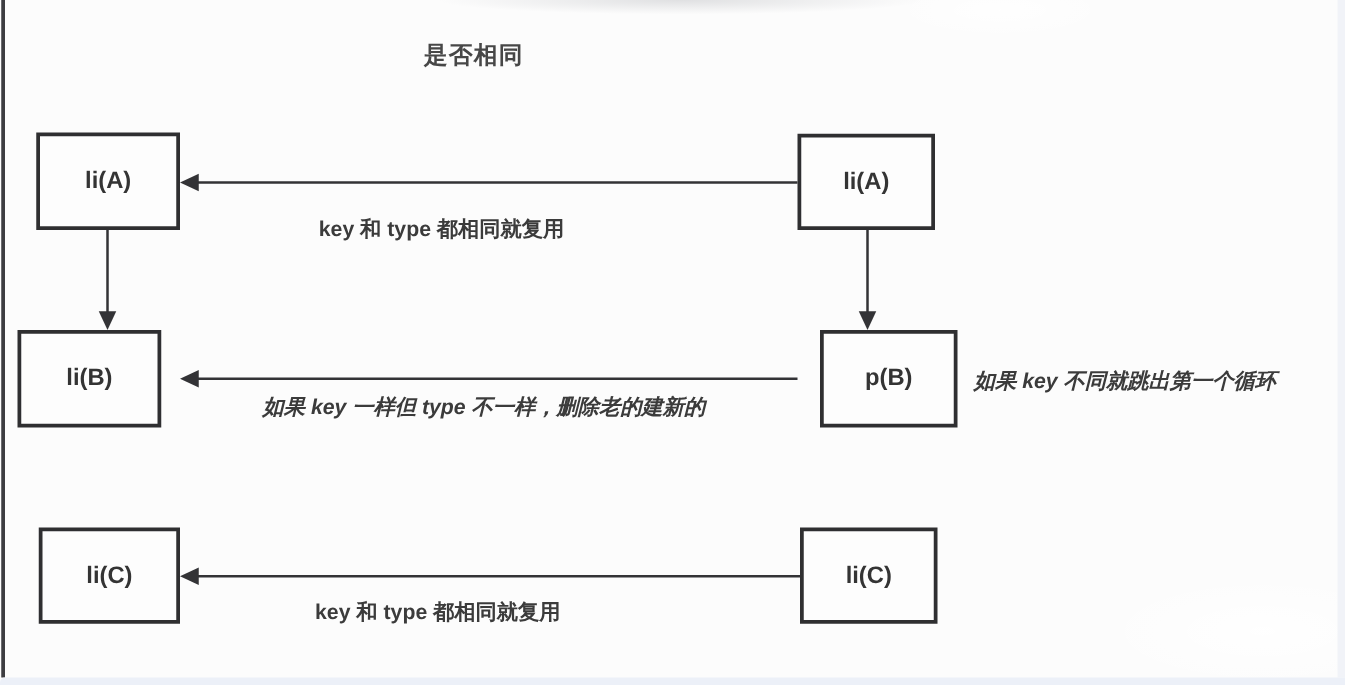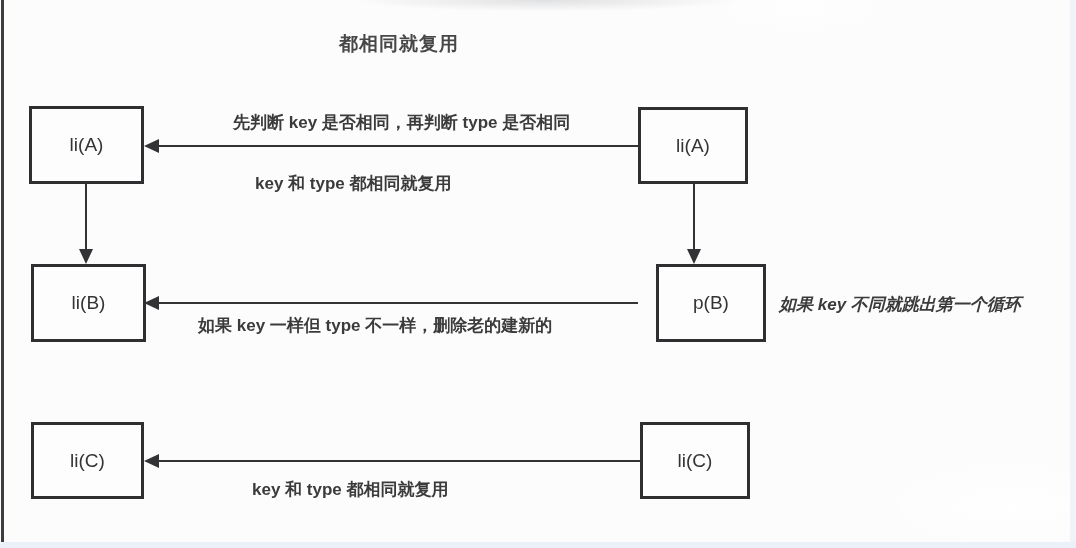--- a/index.html
+++ b/index.html
@@ -35,24 +35,24 @@
     position: absolute; left: 339px; top: 31px;
     font-size: 19px; font-weight: 600; color: #474747;
     letter-spacing: 1px;
     white-space: nowrap;
   }
   .node {
     position: absolute;
     background: #fdfdfd;
     border: 3px solid #2f2f31;
     display: flex; align-items: center; justify-content: center;
-    font-size: 19px; font-weight: 400; color: #343434;
+    font-size: 19px; font-weight: 700; color: #343434;
   }
   .node-old-a { left: 29px;  top: 106px; width: 109px; height: 72px; }
-  .node-old-b { left: 31px;  top: 264px; width: 109px; height: 72px; align-items: center; }
+  .node-old-b { left: 14px;  top: 264px; width: 109px; height: 72px; align-items: center; }
   .node-old-c { left: 31px;  top: 422px; width: 107px; height: 71px; }
   .node-new-a { left: 638px; top: 107px; width: 104px; height: 71px; }
   .node-new-b { left: 656px; top: 264px; width: 104px; height: 72px; }
   .node-new-c { left: 640px; top: 422px; width: 104px; height: 71px; }
 
   .hline { position: absolute; height: 2px; background: #333336; }
   .vline { position: absolute; width: 2px;  background: #333336; }
   .head-left {
     position: absolute; width: 0; height: 0;
     border-top: 7px solid transparent;
@@ -77,34 +77,34 @@
   .v2-head { left: 687px; top: 249px; }
 
   .note {
     position: absolute;
     font-size: 17px; font-weight: 700; color: #3b3b3b;
     line-height: 26px;
     white-space: nowrap;
   }
   .note-compare-a   { left: 233px; top: 110px; }
   .note-reuse-a     { left: 255px; top: 171px; }
-  .note-replace-b   { left: 198px; top: 313px; width: 384px; white-space: normal; }
+  .note-replace-b   { left: 210px; top: 313px; width: 384px; white-space: normal; font-style: italic; }
   .note-break-loop  { left: 779px; top: 292px; font-style: italic; }
   .note-reuse-c     { left: 252px; top: 477px; }
 </style>
 </head>
 <body>
 
 <div class="stage">
 
   <div class="left-rail"></div>
   <div class="right-edge-tint"></div>
   <div class="bottom-bar"></div>
 
-  <div class="diagram-title">都相同就复用</div>
+  <div class="diagram-title">是否相同</div>
 
   <div class="node node-old-a">
     <span>li(A)</span>
   </div>
   <div class="node node-old-b">
     <span>li(B)</span>
   </div>
   <div class="node node-old-c">
     <span>li(C)</span>
   </div>
@@ -127,19 +127,18 @@
 
   <div class="hline h3-line"></div>
   <div class="head-left h3-head"></div>
 
   <div class="vline v1-line"></div>
   <div class="head-down v1-head"></div>
 
   <div class="vline v2-line"></div>
   <div class="head-down v2-head"></div>
 
-  <div class="note note-compare-a">先判断 key 是否相同，再判断 type 是否相同</div>
   <div class="note note-reuse-a">key 和 type 都相同就复用</div>
   <div class="note note-replace-b">如果 key 一样但 type 不一样，删除老的建新的</div>
   <div class="note note-break-loop">如果 key 不同就跳出第一个循环</div>
   <div class="note note-reuse-c">key 和 type 都相同就复用</div>
 
 </div>
 
 </body></html>

